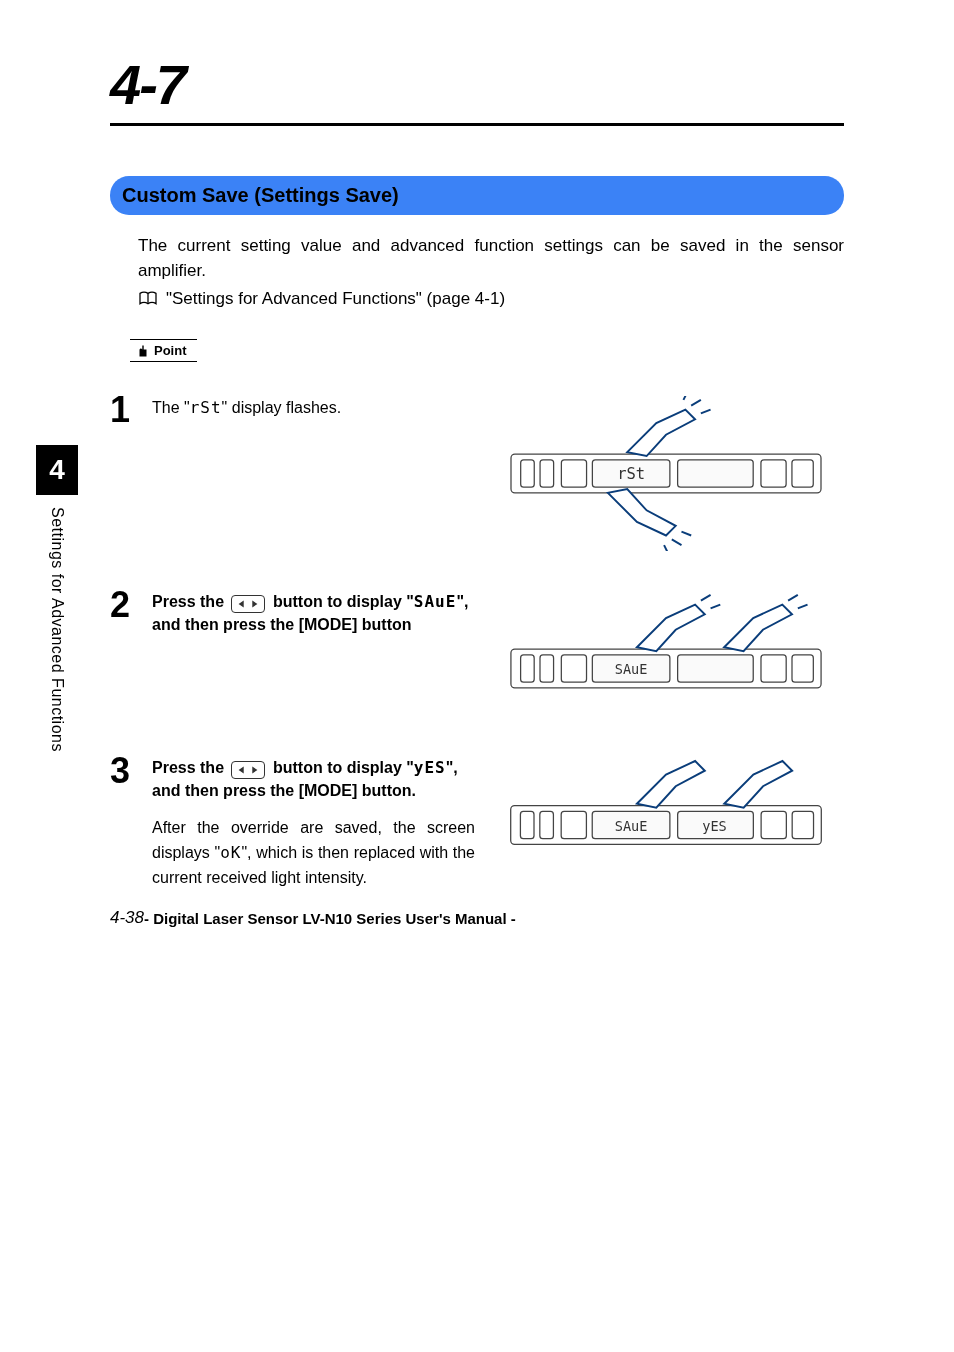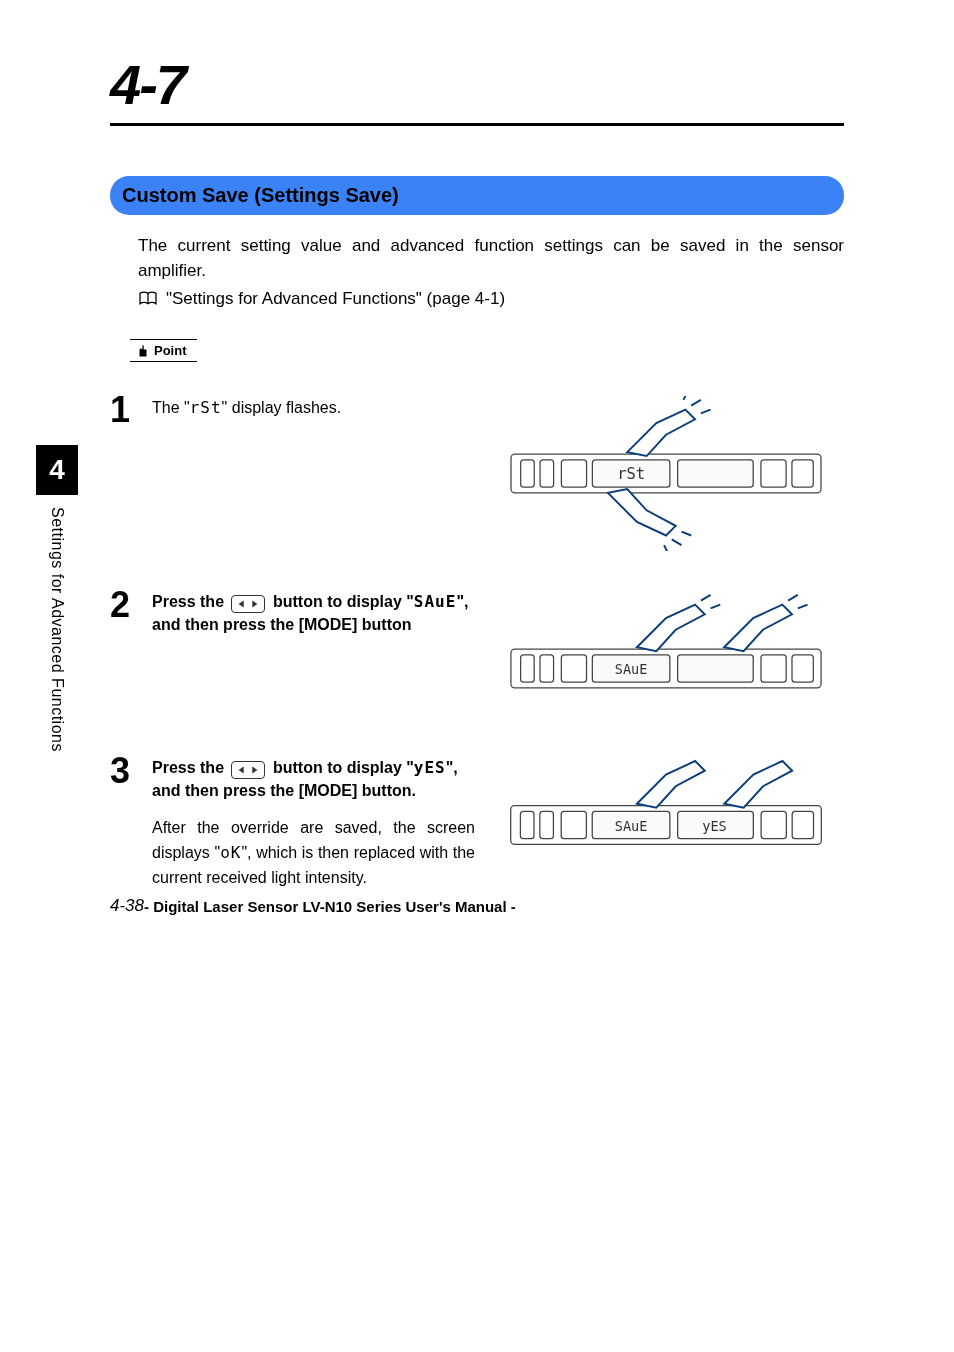--- a/index.html
+++ b/index.html
@@ -30,21 +30,21 @@
   .device-fig { flex: 1; display: flex; justify-content: center; align-items: center; }
   .device-fig svg { max-width: 100%; }
 
   .seg { font-family: monospace; letter-spacing: 1px; display: inline-block; }
   .btn-frame { display: inline-flex; align-items: center; justify-content: center; width: 34px; height: 18px; border: 1.2px solid #333; border-radius: 4px; vertical-align: -3px; margin: 0 3px; padding: 0 2px; }
 
   .side-tab { position: absolute; left: 36px; top: 445px; display: flex; flex-direction: column; align-items: center; }
   .side-tab-num { width: 42px; height: 50px; background: #000; color: #fff; font-size: 28px; font-weight: 700; display: flex; align-items: center; justify-content: center; margin-bottom: 12px; }
   .side-tab-text { writing-mode: vertical-rl; font-size: 16px; letter-spacing: 0.5px; }
 
-  .footer { position: absolute; bottom: 56px; left: 110px; right: 110px; display: flex; align-items: center; }
+  .footer { position: absolute; bottom: 44px; left: 110px; right: 110px; display: flex; align-items: center; }
   .footer .pgnum { font-size: 17px; font-style: italic; }
   .footer .manual { flex: 1; text-align: left; font-size: 15px; font-weight: bold; }
 </style>
 </head>
 <body>
 
 <div class="page">
 
   <div class="section-head">
     <div class="section-num">4-7</div>

